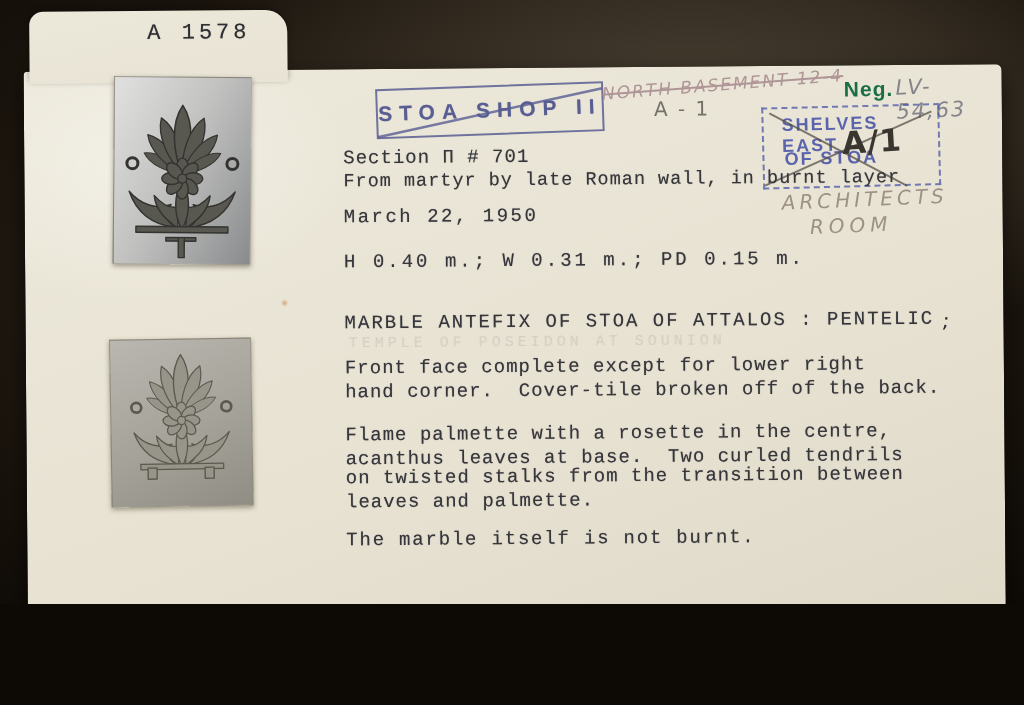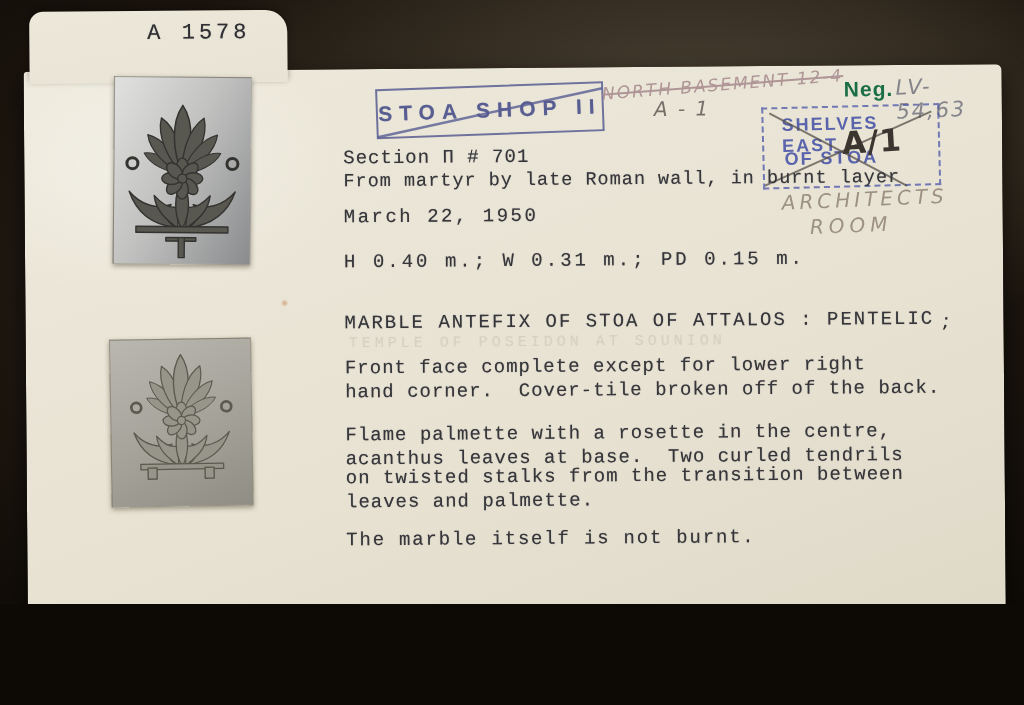--- a/index.html
+++ b/index.html
@@ -64,21 +64,21 @@
   .stamp-stoa svg{position:absolute;left:-4px;top:-4px;width:232px;height:54px;}
   .north{position:absolute;left:578px;top:8px;transform:rotate(-4deg);
     font-family:"DejaVu Sans",sans-serif;font-style:italic;font-size:17px;
     letter-spacing:2px;color:#a5888c;opacity:.85;
     text-decoration:line-through;text-decoration-thickness:1.5px;}
   .neg-label{position:absolute;left:820px;top:12px;font-size:21px;font-weight:bold;
     color:#1a6e46;letter-spacing:1px;text-align:center;}
   .neg-number{position:absolute;left:872px;top:9px;font-family:"DejaVu Sans",sans-serif;
     font-style:italic;font-size:21px;letter-spacing:2px;color:#84848a;transform:rotate(-2deg);}
   .grid-note{position:absolute;left:630px;top:30px;font-family:"DejaVu Sans",sans-serif;
-    font-size:20px;letter-spacing:2px;color:#75706a;font-style:italic;}
+    font-size:20px;letter-spacing:2px;color:#75706a;}
   .shelves{position:absolute;left:738px;top:40px;width:174px;height:78px;
     border:2px dashed rgba(74,85,168,.75);transform:rotate(-1deg);}
   .shelves .l1{position:absolute;left:18px;top:6px;font-size:18px;letter-spacing:2px;
     color:rgba(74,85,168,.9);font-weight:bold;}
   .shelves .l2{position:absolute;left:20px;top:40px;font-size:18px;letter-spacing:2px;
     color:rgba(74,85,168,.9);font-weight:bold;}
   .shelves svg{position:absolute;left:-8px;top:-6px;width:190px;height:92px;}
   .shelves-overwrite{position:absolute;left:818px;top:58px;font-family:"DejaVu Sans",sans-serif;
     font-weight:bold;font-size:31px;color:#3a352e;transform:rotate(-3deg);letter-spacing:1px;}
   .room-note{position:absolute;font-family:"DejaVu Sans",sans-serif;font-style:italic;

